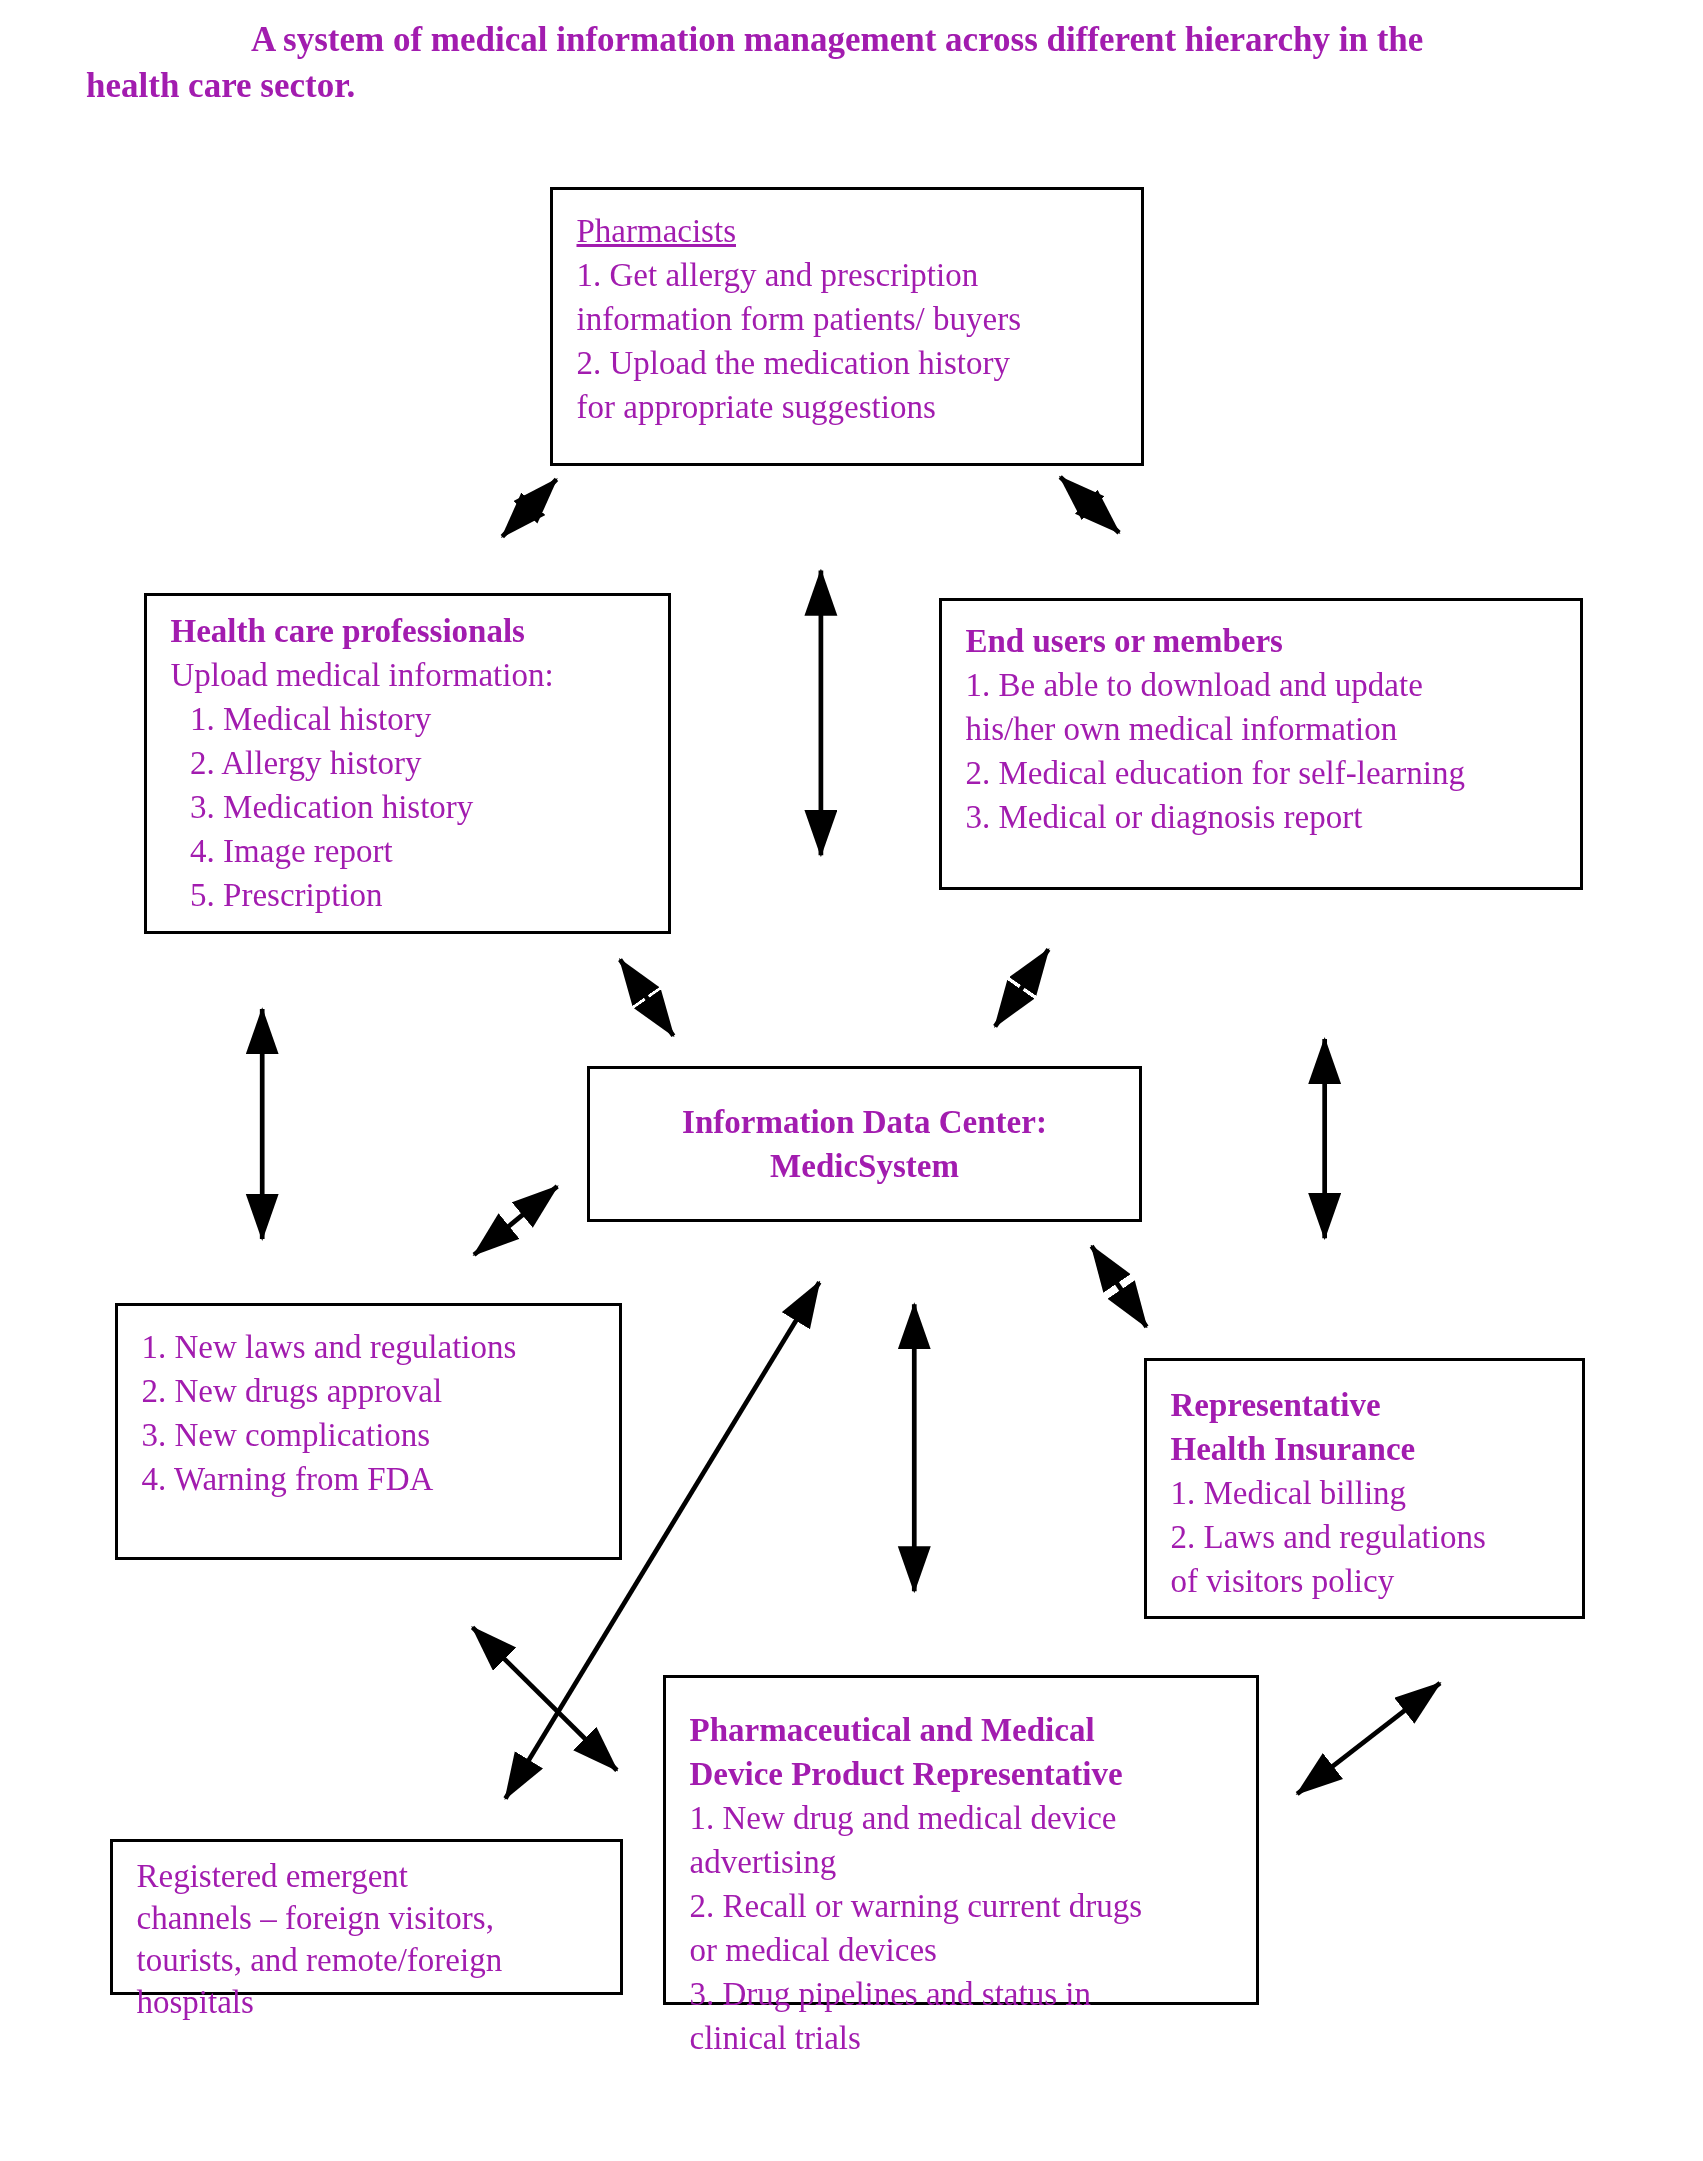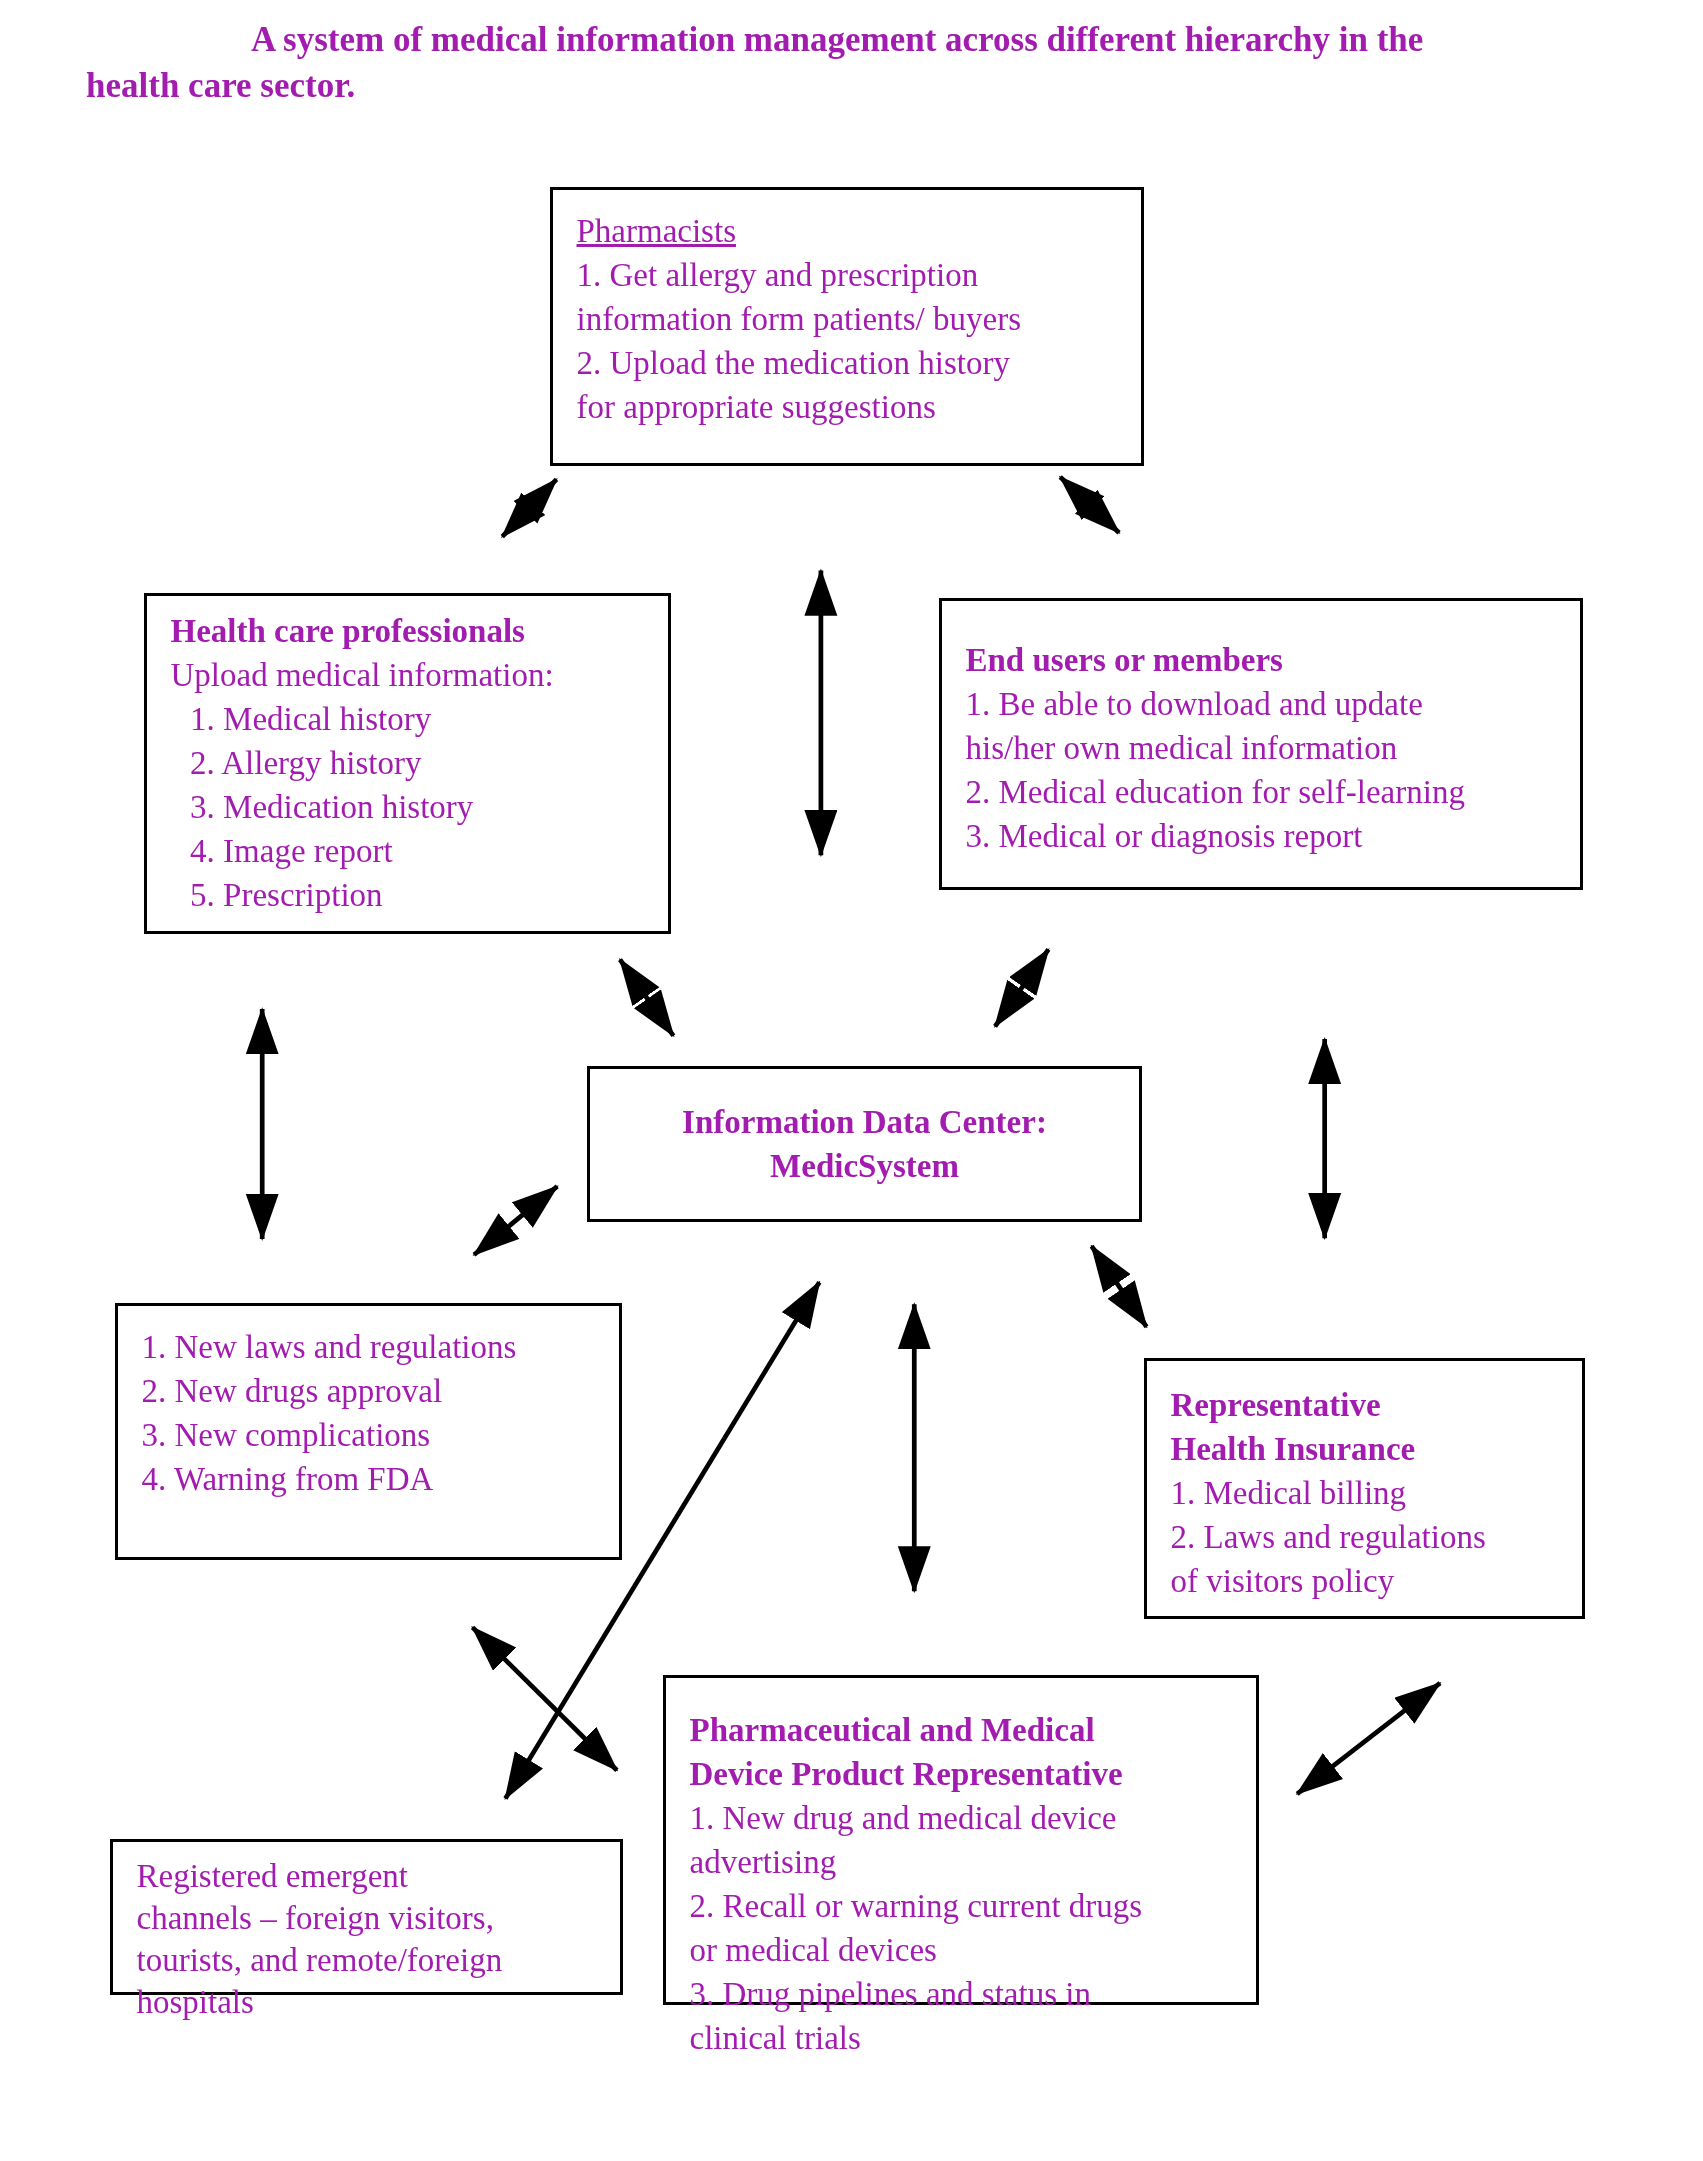--- a/index.html
+++ b/index.html
@@ -79,21 +79,21 @@
     <div>Upload medical information:</div>
     <div class="indent">
       <div>1. Medical history</div>
       <div>2. Allergy history</div>
       <div>3. Medication history</div>
       <div>4. Image report</div>
       <div>5. Prescription</div>
     </div>
   </div>
 
-  <div class="node" style="left:939px;top:598px;width:644px;height:292px;padding-top:37px;">
+  <div class="node" style="left:939px;top:598px;width:644px;height:292px;padding-top:18px;">
     <div class="ttl">End users or members</div>
     <div>1. Be able to download and update</div>
     <div>his/her own medical information</div>
     <div>2. Medical education for self-learning</div>
     <div>3. Medical or diagnosis report</div>
   </div>
 
   <div class="node centerbox" style="left:587px;top:1066px;width:555px;height:156px;">
     <div>Information Data Center:</div>
     <div>MedicSystem</div>

